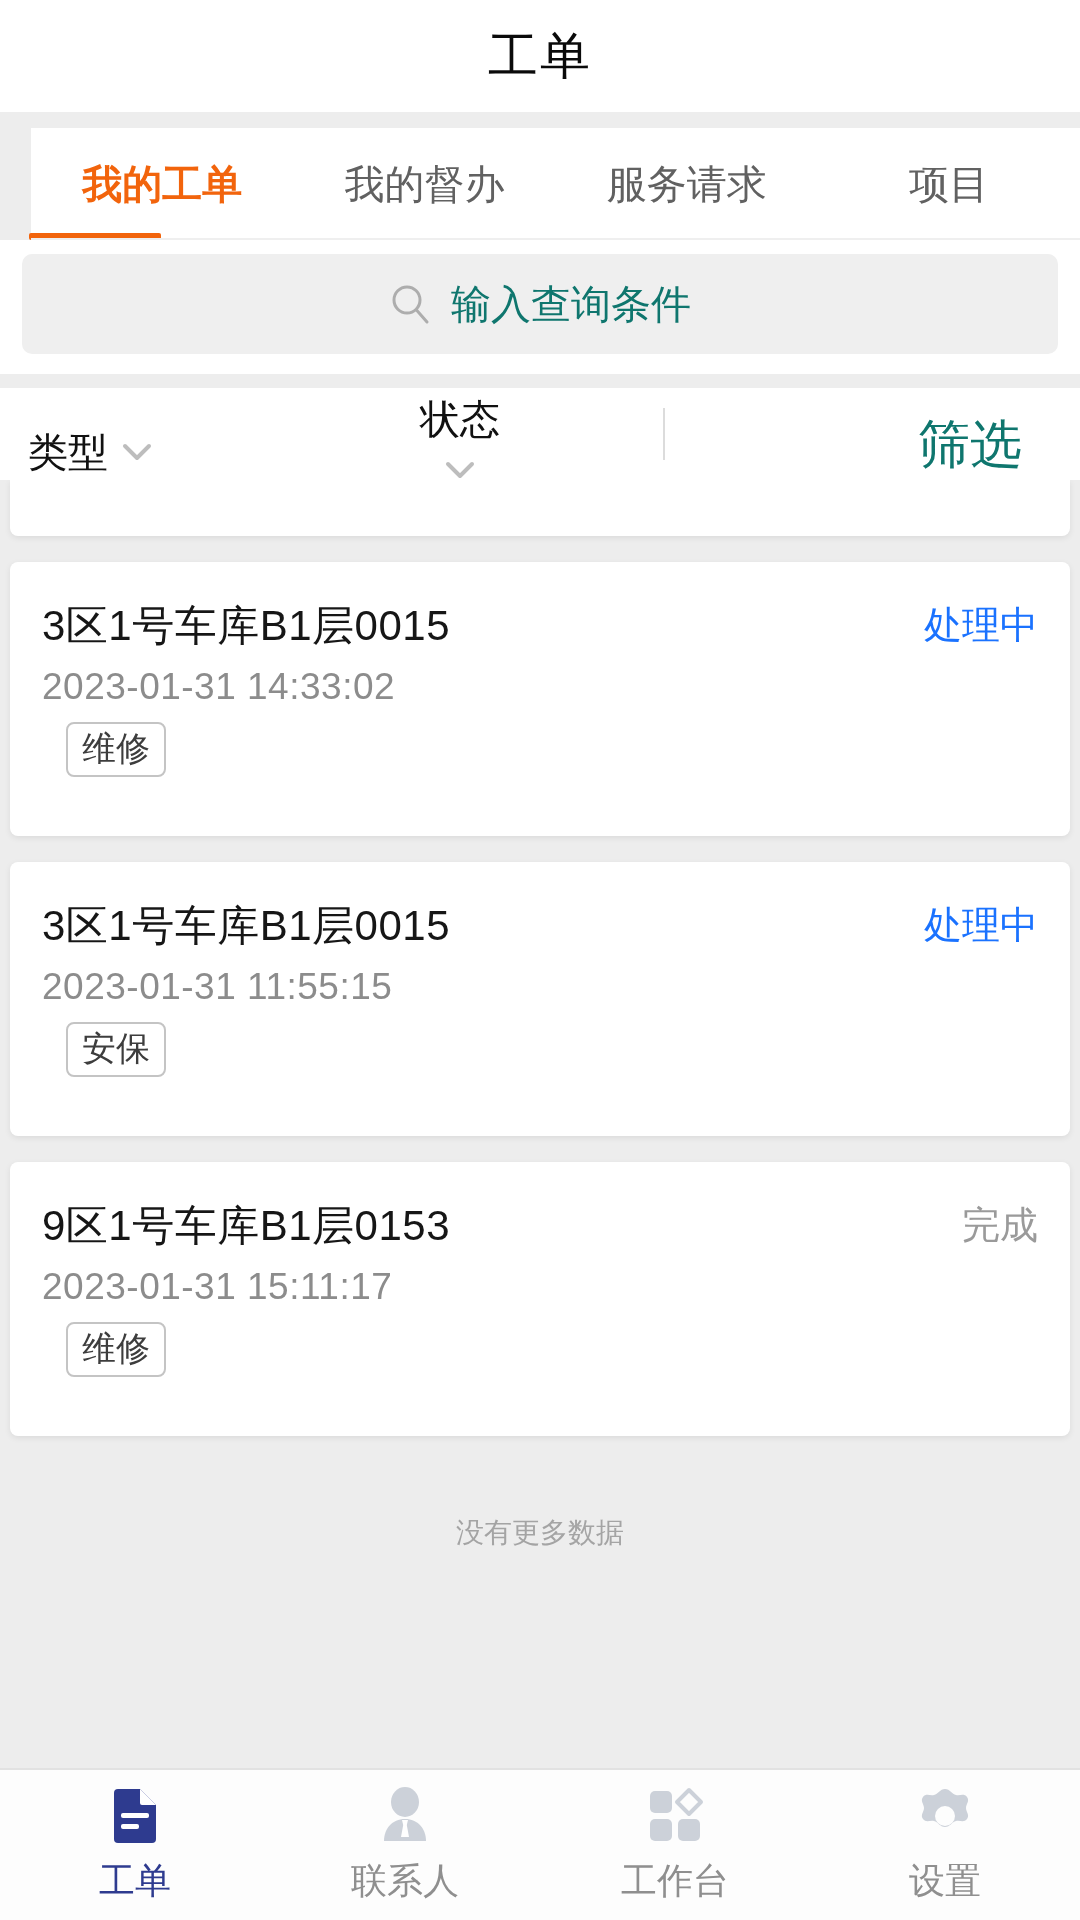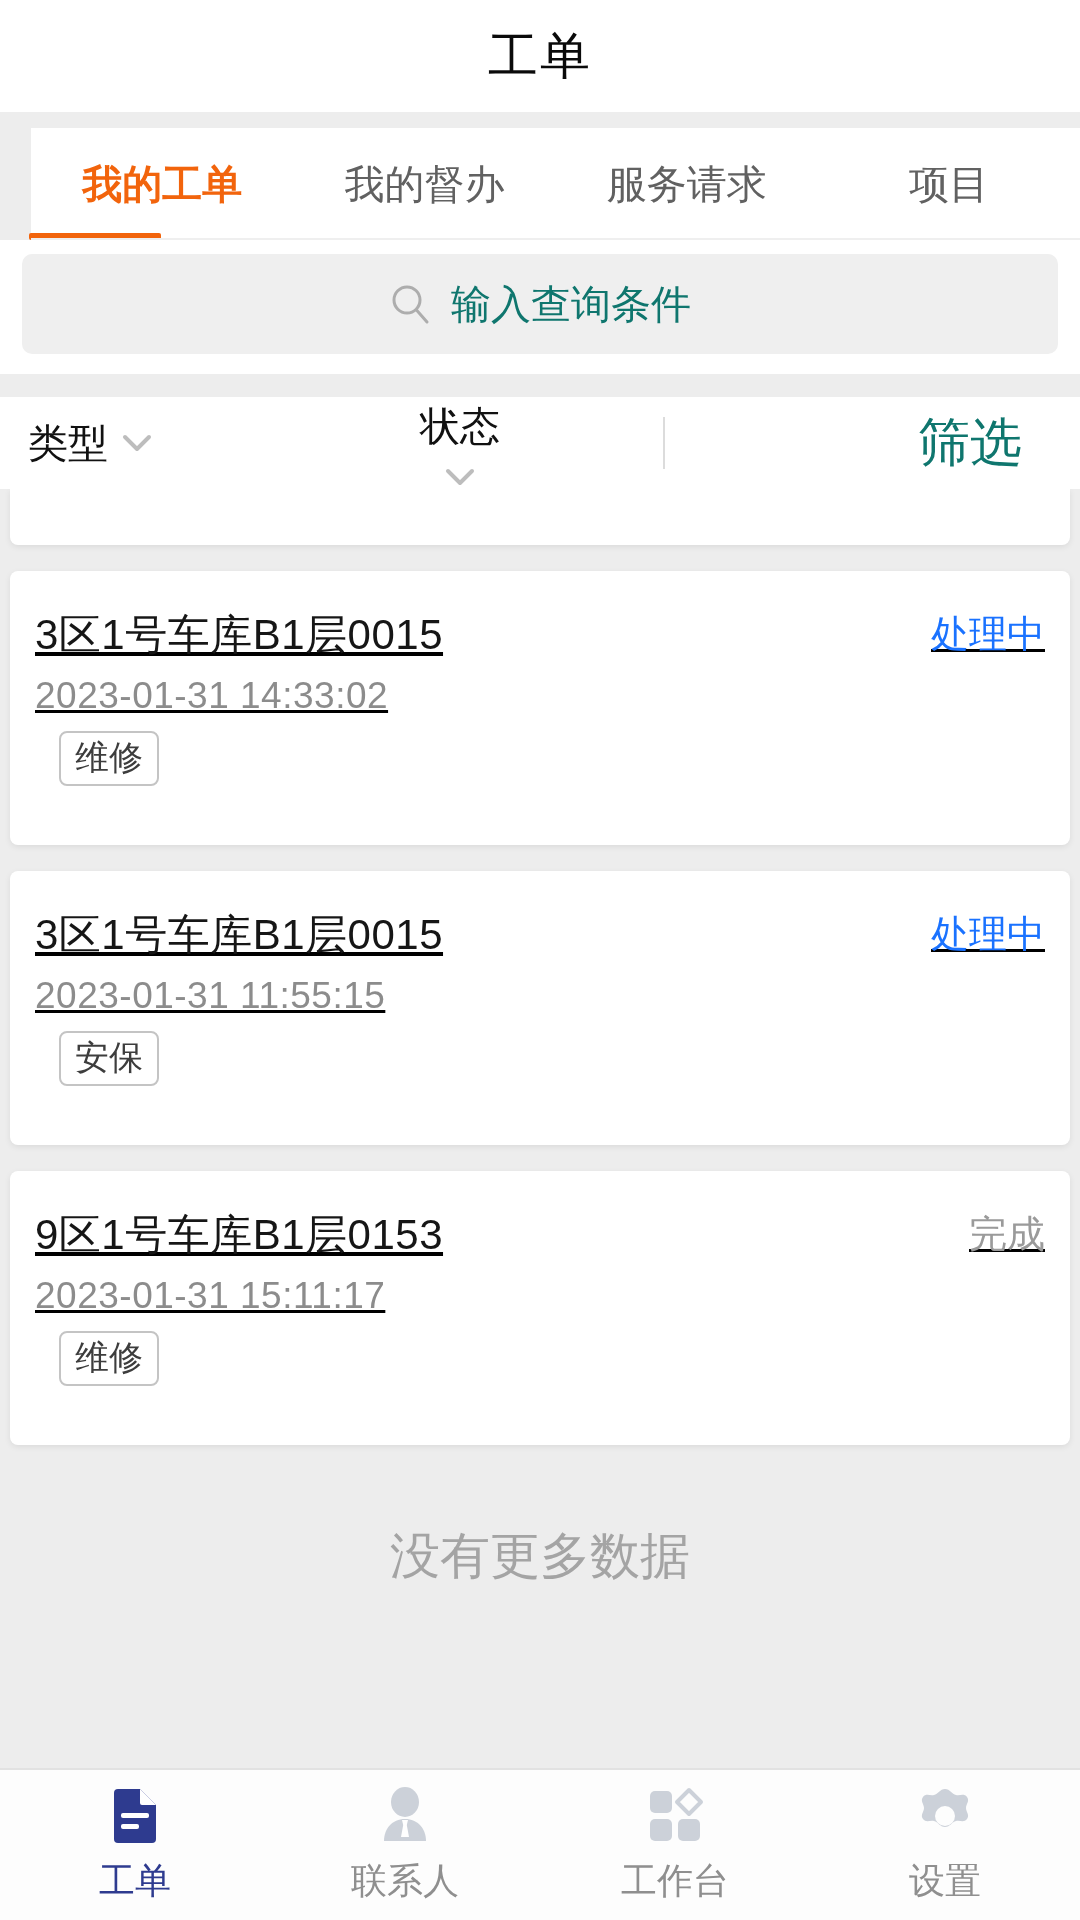--- a/index.html
+++ b/index.html
@@ -45,22 +45,22 @@
     height:100px; background:#efefef; border-radius:10px;
     display:flex; align-items:center; justify-content:center; gap:18px;
   }
   .search-icon { width:44px; height:44px; display:block; }
   .search-placeholder { font-size:40px; color:#0f766e; }
 
   .bar-gap { height:14px; background:#ededed; flex:0 0 auto; }
 
   
   .filterbar {
-    background:#ffffff; height:92px; display:flex; align-items:center;
-    position:relative; flex:0 0 auto;margin-top:9px;
+    background:#ffffff; height:92px; display:flex; align-items:flex-end;
+    position:relative; flex:0 0 auto;
   }
   .filter-item {
     display:flex; align-items:center; gap:14px;
     font-size:40px; color:#111;
   }
   .filter-type { margin-left:28px; }
   .filter-state { margin-left:268px;flex-direction:column; }
   .chev { width:30px; height:19px; display:block; }
   .filter-divider {
     position:absolute; left:663px; top:20px; width:2px; height:52px; background:#dcdcdc;
@@ -70,37 +70,37 @@
   }
 
   
   .list {
     flex:1 1 auto; background:#ededed; overflow:hidden;
     display:flex; flex-direction:column; padding:0 10px;
   }
   .card {
     background:#ffffff; border-radius:8px;
     box-shadow:0 2px 6px rgba(0,0,0,0.08);
-    padding:0 25px; position:relative; flex:0 0 auto;text-decoration:underline;
+    padding:0 32px; position:relative; flex:0 0 auto;
   }
   .card.partial { height:56px; margin-bottom:26px; border-radius:0 0 8px 8px; }
   .card.full { height:274px; margin-bottom:26px; padding-top:36px; }
   .card-row { display:flex; align-items:flex-start; justify-content:space-between; }
   .card-title { font-size:42px; color:#161616; letter-spacing:0.5px; }
   .card-status { font-size:38px; line-height:54px; }
   .card-status.processing { color:#1a72ff; }
   .card-status.done { color:#9a9a9a; }
   .card-time { font-size:37px; color:#8c8c8c; margin-top:12px; letter-spacing:0.5px; }
   .card-tag {
     display:inline-block; margin-top:14px;
     border:2px solid #c4c4c4; border-radius:8px;
     padding:6px 14px 8px 14px; font-size:34px; color:#3d3d3d; line-height:1.1;margin-left:24px;
   }
   .no-more {
-    text-align:center; font-size:50px; color:#a4a4a4;
+    text-align:center; font-size:28px; color:#a4a4a4;
     padding:52px 0 0 0; flex:0 0 auto;
   }
 
   
   .bottomnav {
     height:152px; background:#fdfdfd; display:flex; flex:0 0 auto;
     border-top:2px solid #e2e2e2;
   }
   .navitem {
     flex:1; display:flex; flex-direction:column; align-items:center;

